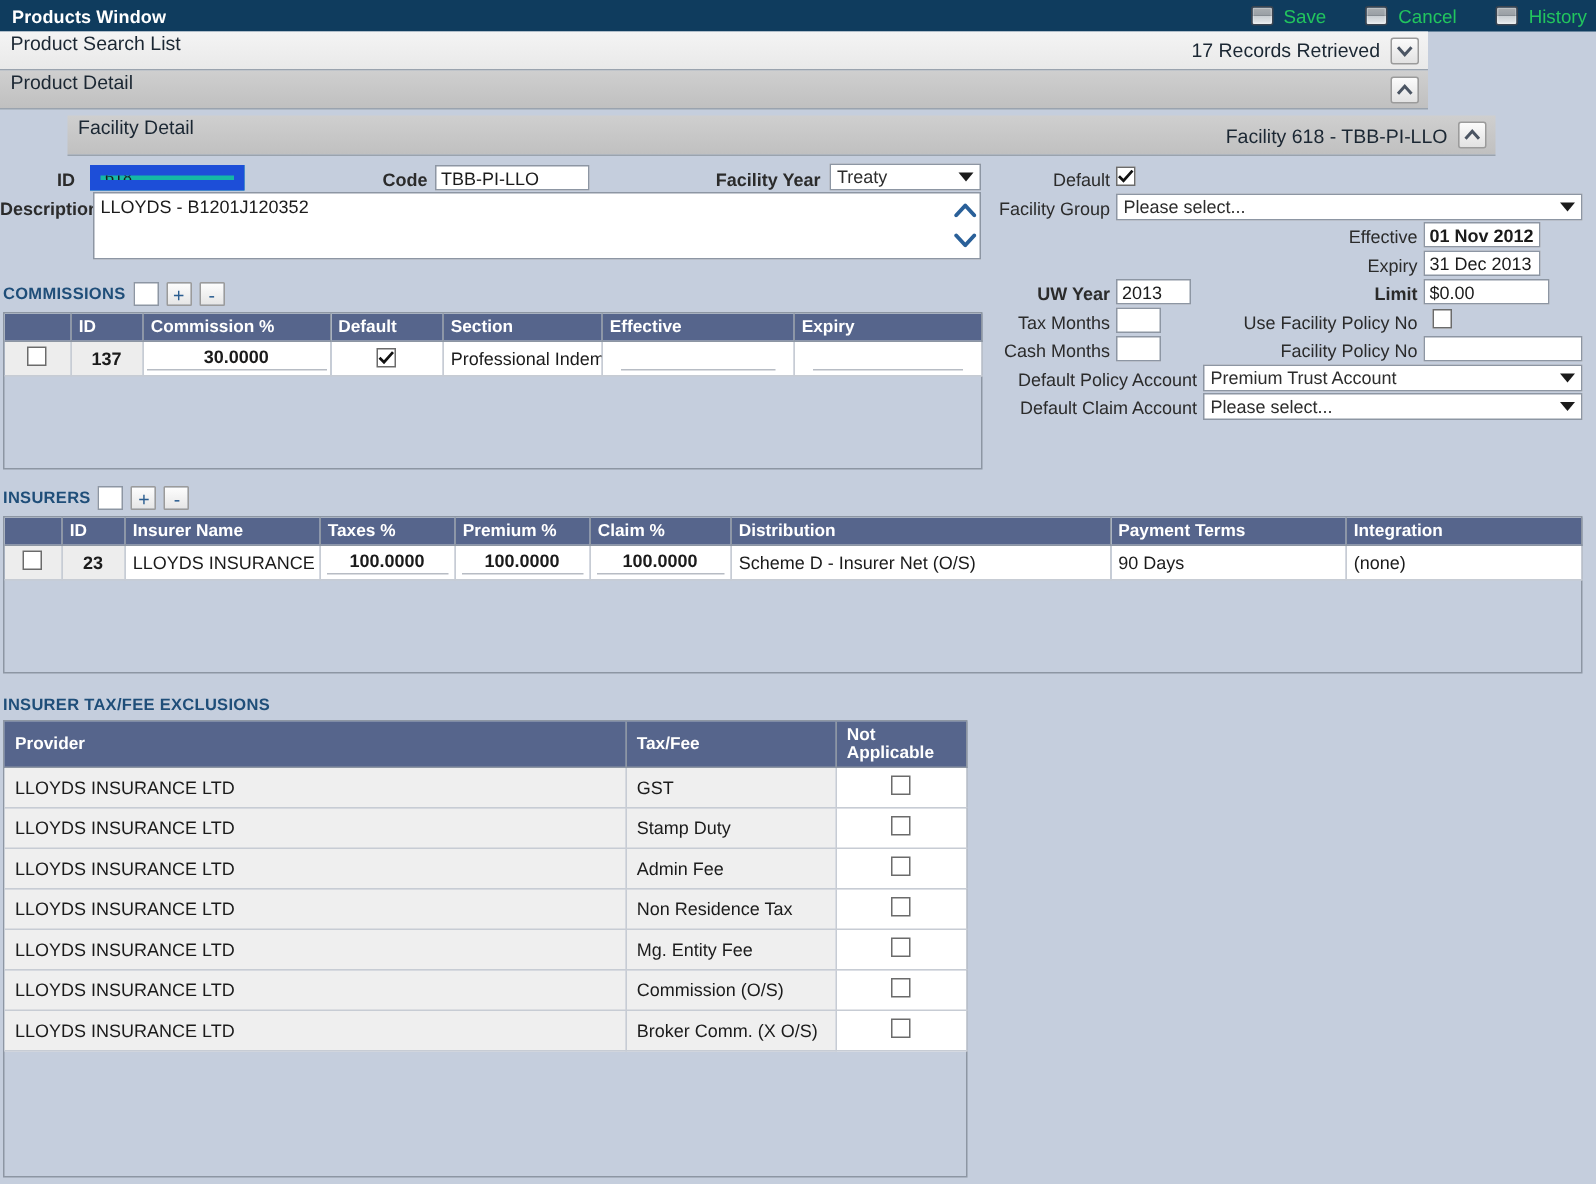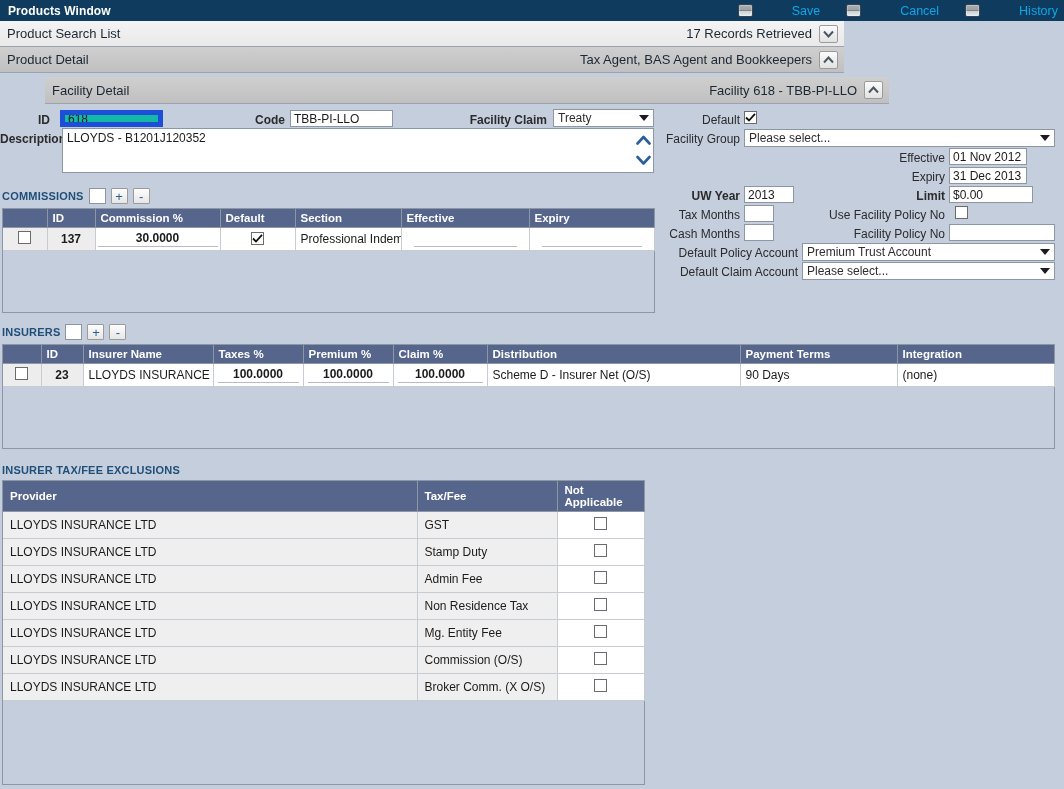--- a/index.html
+++ b/index.html
@@ -19,32 +19,32 @@
     position: absolute; left:0; top:0; width:1064px; height:21px;
     background: #0f3c5e;
     display: flex; align-items: center;
   }
   .titlebar .wintitle {
     color: #ffffff; font-weight: bold; font-size: 12px;
     padding-left: 8px; letter-spacing: .1px;
   }
   .toolbar { position:absolute; right:6px; top:0; height:21px; display:flex; align-items:center; gap:26px; }
   .tbtn { display:flex; align-items:center; gap:7px; cursor:pointer; }
-  .tbtn .label { color:#0ea5e9; font-size:12.5px;margin-left:32px; }
+  .tbtn .label { color:#22c55e; font-size:12.5px; }
   .tbicon {
     width:15px; height:13px; border-radius:2px;
     background: linear-gradient(180deg,#a9aeb2 0%, #9aa0a5 45%, #7e858b 50%, #c9ced2 52%, #e6eaec 100%);
     border:1px solid #3a4450;
     box-shadow: inset 0 0 0 1px rgba(255,255,255,.25);
   }
 
   
   .secbar {
-    position:absolute; left:0; width:844px; height:26px;
-    display:flex; align-items:center;
+    position:absolute; left:0; width:952px; height:26px;
+    display:flex; 
     border-bottom:1px solid #9aa3ae;
     font-size:13px; color:#1b2733;
   }
   .secbar.light { background: linear-gradient(180deg,#f4f4f4 0%, #e9e9e9 100%); }
   .secbar.dark  { background: linear-gradient(180deg,#cfcfcf 0%, #c0c0c0 100%); }
   .secbar .sleft { padding-left:7px; }
   .secbar .sright { margin-left:auto; padding-right:6px; display:flex; align-items:center; gap:7px; }
   .secbar .sright .txt { font-size:13px; }
   .chev {
     width:19px; height:18px;
@@ -59,21 +59,21 @@
   .body { position:absolute; left:0; top:104px; width:1064px; height:685px; background:#c5cedd; }
 
   .lbl { font-size:12px; color:#2b2b2b; text-align:right; }
   .lbl.b { font-weight:bold; }
 
   .fld {
     background:#ffffff; border:1px solid #8d96a3;
     height:17px; font-size:12px; font-family:"Liberation Sans", sans-serif;
     padding:0 3px; color:#1b1b1b; outline:none;
   }
-  .fld.ro { background:#14b8a6; border:5px solid #1d4ed8; }
+  .fld.ro { background:#14b8a6; border:7px solid #1d4ed8;font-family:Liberation Serif, serif; }
   .fld.blank { background:#ffffff; }
 
   .sel {
     background:#ffffff; border:1px solid #8d96a3; height:18px;
     font-size:12px; color:#2d2d2d; padding:0 16px 0 4px;
     display:flex; align-items:center; position:relative; cursor:pointer;
   }
   .sel .arrow {
     position:absolute; right:4px; top:50%; transform:translateY(-50%);
     width:0;height:0;border-left:5px solid transparent;border-right:5px solid transparent;border-top:6px solid #1b1b1b;
@@ -176,21 +176,20 @@
         <svg width="11" height="8" viewBox="0 0 11 8">
             <path d="M1 1.5 L5.5 6.5 L10 1.5" stroke="#4b5563" stroke-width="2" fill="none"></path>
           </svg>
       </span>
     </div>
   </div>
 
   <div class="secbar dark" style="top:47px;">
     <div class="sleft">Product Detail</div>
     <div class="sright">
-      <span class="txt">Tax Agent, BAS Agent and Bookkeepers</span>
       <span class="chev">
         <svg width="11" height="8" viewBox="0 0 11 8">
             <path d="M1 6.5 L5.5 1.5 L10 6.5" stroke="#4b5563" stroke-width="2" fill="none"></path>
           </svg>
       </span>
     </div>
   </div>
 
   <div class="secbar dark" style="top:77px; height:27px;margin-left:45px;">
     <div class="sleft">Facility Detail</div>
@@ -205,21 +204,21 @@
   </div>
 
   <div class="body">
 
     <div class="lbl b" style="position:absolute; left:10px; top:9px; width:40px;">ID</div>
     <input class="fld ro" style="position: absolute; left: 60px; top: 6px; width: 103px;" readonly="" value="618">
 
     <div class="lbl b" style="position:absolute; left:215px; top:9px; width:70px;">Code</div>
     <input class="fld" style="position: absolute; left: 290px; top: 6px; width: 103px;" value="TBB-PI-LLO">
 
-    <div class="lbl b" style="position:absolute; left:415px; top:9px; width:132px;">Facility Claim</div>
+    <div class="lbl b" style="position:absolute; left:415px; top:9px; width:132px;">Facility Year</div>
     <div class="sel" style="position:absolute; left:553px; top:5px; width:101px;">
       <span>Treaty</span>
       <span class="arrow"></span>
     </div>
 
     <div class="lbl b" style="position:absolute; left:0px; top:28px; width:60px;">Description</div>
     <div class="descbox" style="position:absolute; left:62px; top:24px; width:592px; height:45px;">
       <div class="txt">LLOYDS - B1201J120352</div>
       <div class="descarrows">
         <span>
@@ -242,21 +241,21 @@
         </svg>
     </span>
 
     <div class="lbl" style="position:absolute; left:640px; top:28px; width:100px;">Facility Group</div>
     <div class="sel" style="position:absolute; left:744px; top:25px; width:311px;">
       <span>Please select...</span>
       <span class="arrow"></span>
     </div>
 
     <div class="lbl" style="position:absolute; left:820px; top:47px; width:125px;">Effective</div>
-    <input class="fld" style="position: absolute; left: 949px; top: 44px; width: 78px;" value="01 Nov 2012">
+    <input class="fld" style="position: absolute; left: 949px; top: 44px; width: 78px; font-weight: bold;" value="01 Nov 2012">
 
     <div class="lbl" style="position:absolute; left:820px; top:66px; width:125px;">Expiry</div>
     <input class="fld" style="position: absolute; left: 949px; top: 63px; width: 78px;" value="31 Dec 2013">
 
     <div class="lbl b" style="position:absolute; left:650px; top:85px; width:90px;">UW Year</div>
     <input class="fld" style="position: absolute; left: 744px; top: 82px; width: 50px;" value="2013">
 
     <div class="lbl b" style="position:absolute; left:860px; top:85px; width:85px;">Limit</div>
     <input class="fld" style="position: absolute; left: 949px; top: 82px; width: 84px;" value="$0.00">
 

